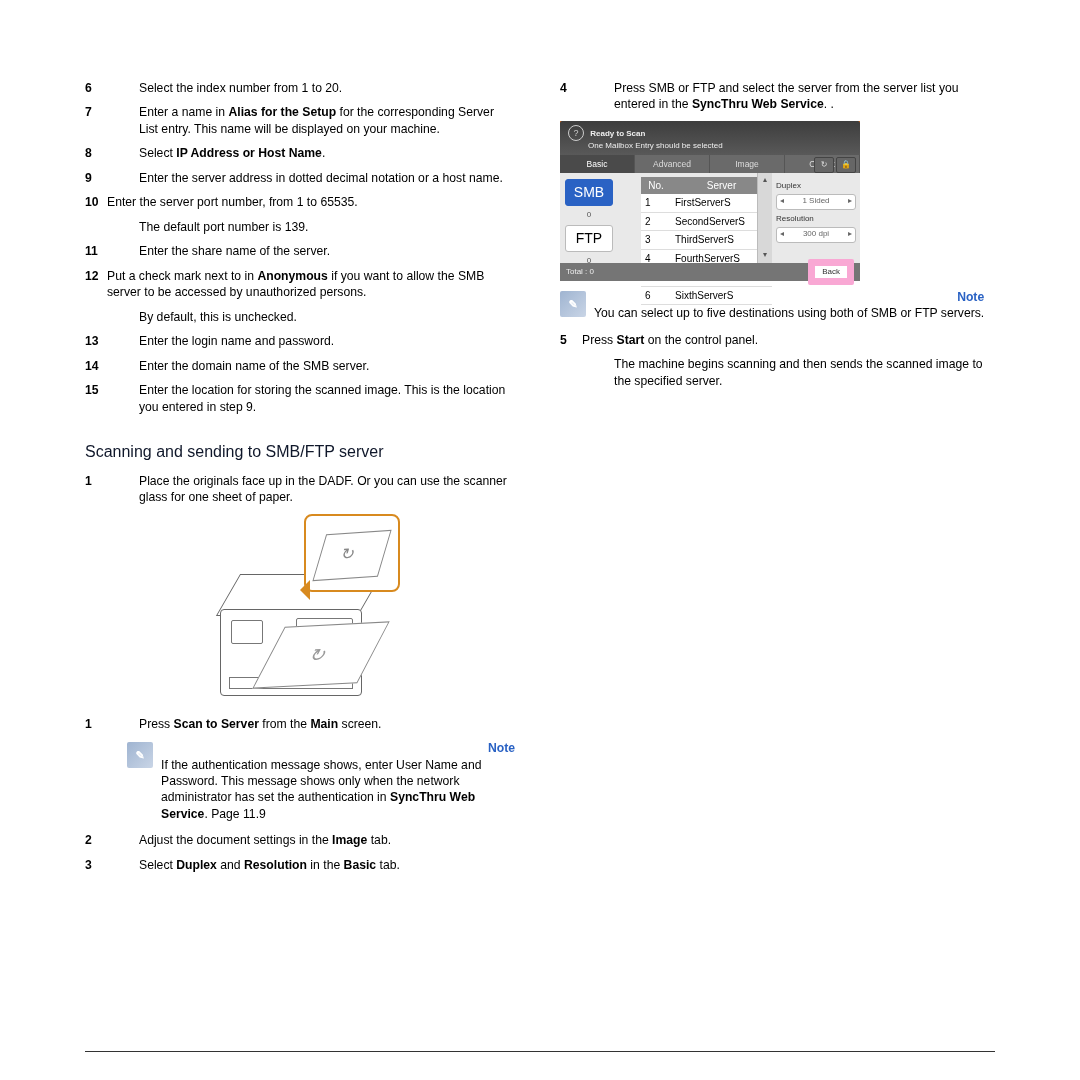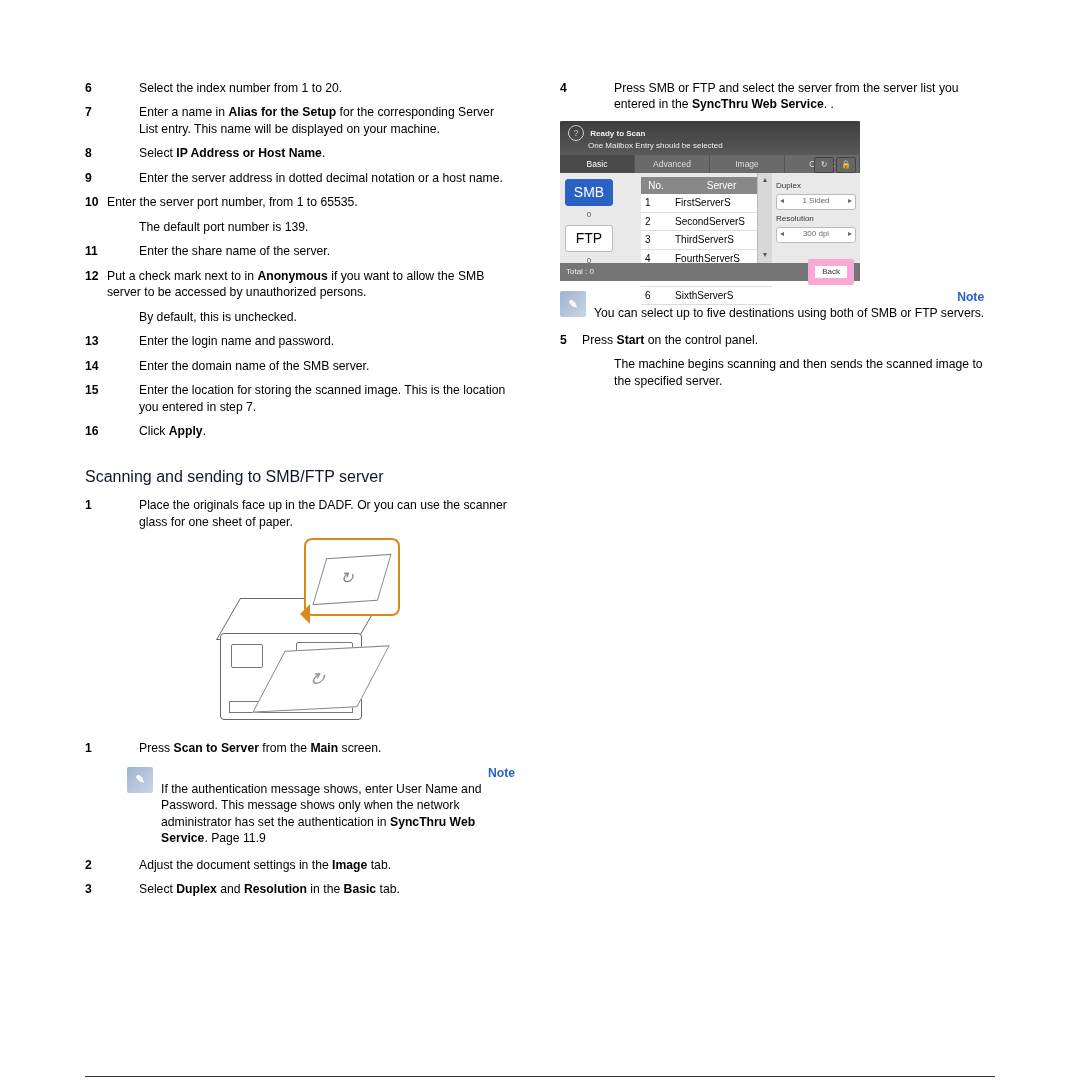--- a/index.html
+++ b/index.html
@@ -159,27 +159,21 @@
         </li>
         <li>
           <span class="n">14</span>
           <div class="t">
             <p>Enter the domain name of the SMB server.</p>
           </div>
         </li>
         <li>
           <span class="n">15</span>
           <div class="t">
-            <p>Enter the location for storing the scanned image. This is the location you entered in step 7.</p>
-          </div>
-        </li>
-        <li>
-          <span class="n">16</span>
-          <div class="t">
-            <p>Click <b>Apply</b>.</p>
+            <p>Enter the location for storing the scanned image. This is the location you entered in step 9.</p>
           </div>
         </li>
       </ol>
     <div class="sub-heading">Scanning and sending to SMB/FTP server</div>
     <ol class="num" id="l2">
         <li>
           <span class="n">1</span>
           <div class="t">
             <p>Place the originals face up in the DADF. Or you can use the scanner glass for one sheet of paper.</p>
           </div>

